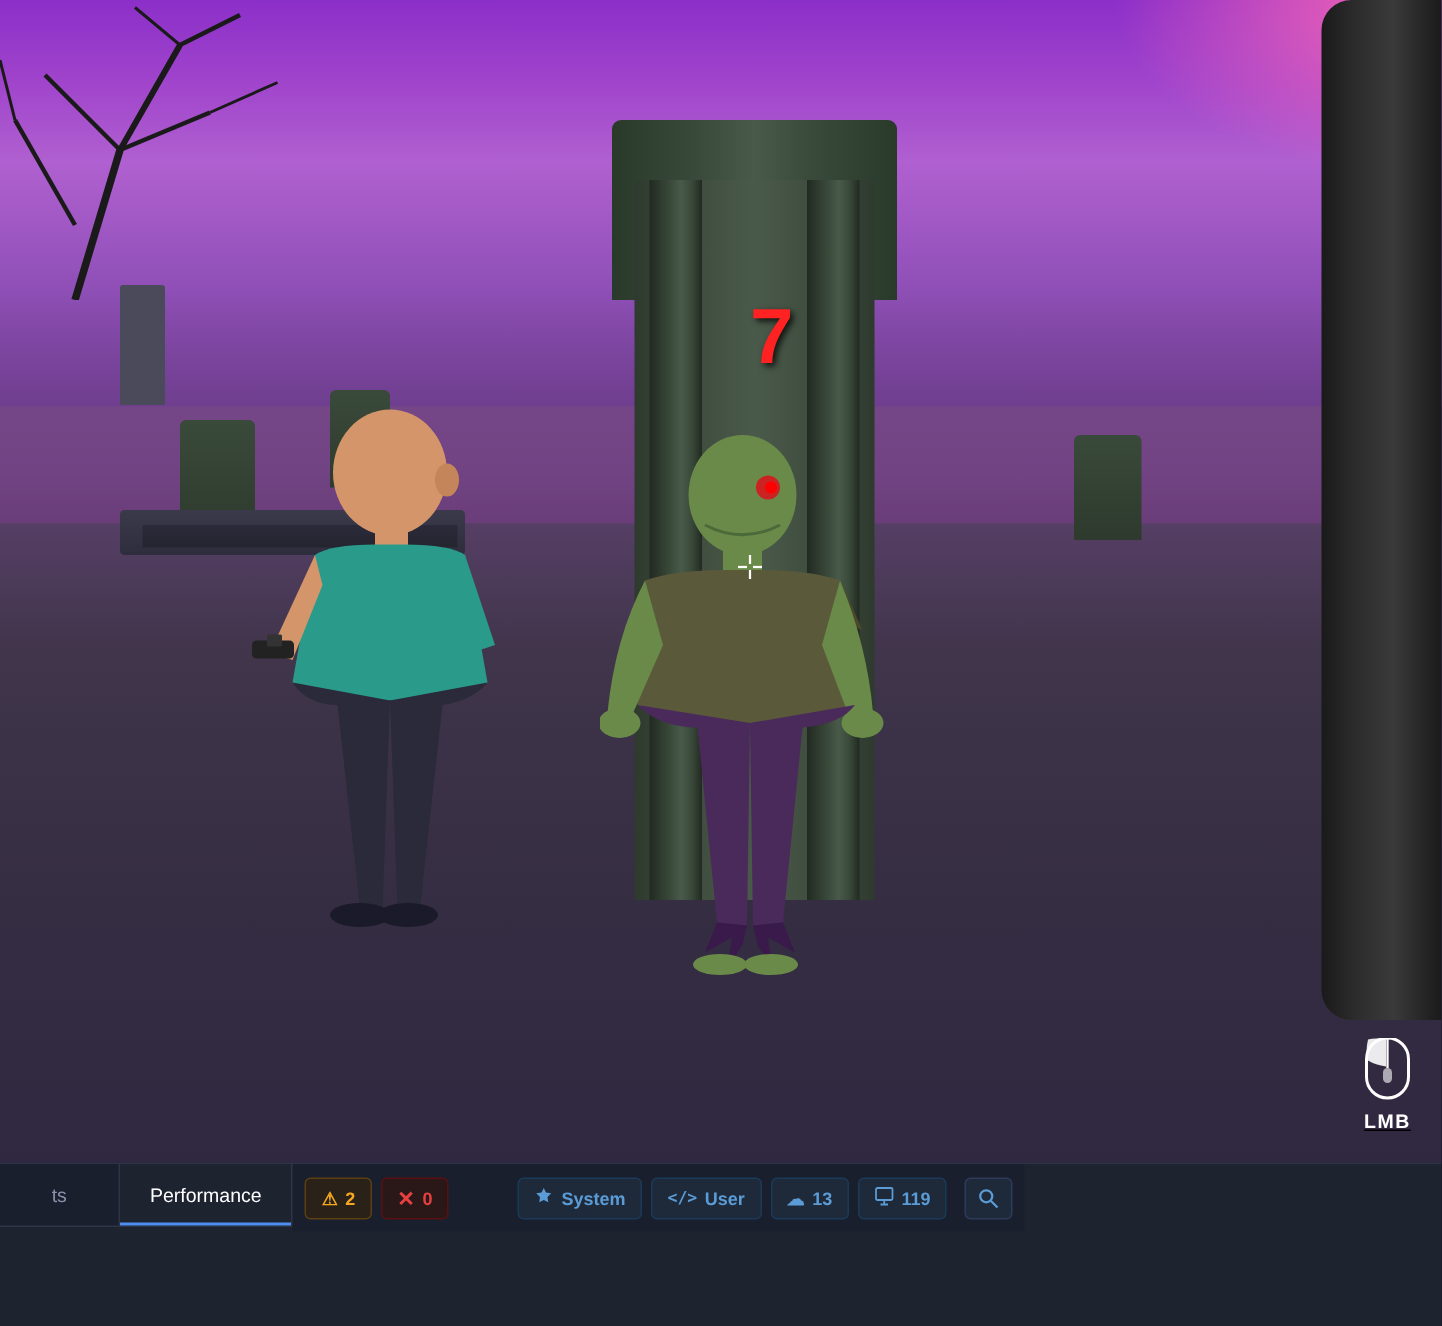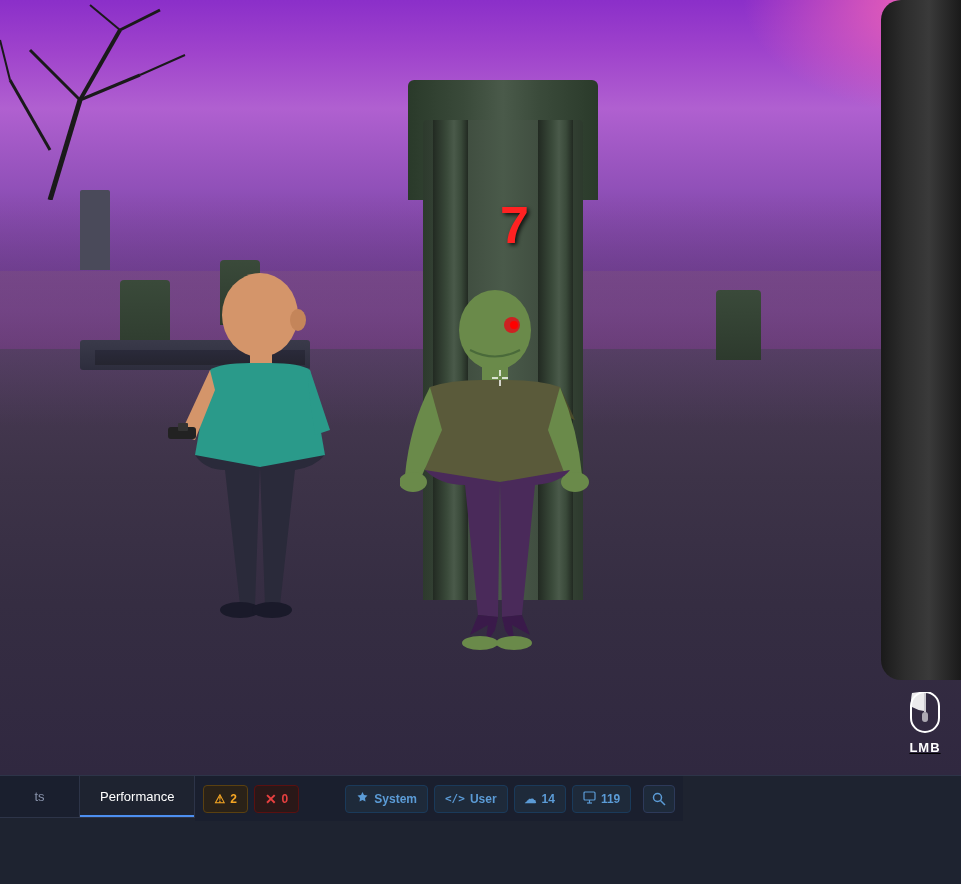--- a/index.html
+++ b/index.html
@@ -514,21 +514,21 @@
       <span>System</span>
     </div>
 
     <div class="status-badge badge-user">
       <span class="badge-icon" style="font-family:monospace;font-size:11px;">&lt;/&gt;</span>
       <span>User</span>
     </div>
 
     <div class="status-badge badge-cloud">
       <span class="badge-icon">☁</span>
-      <span>14</span>
+      <span>13</span>
     </div>
 
     <div class="status-badge badge-monitor">
       <span class="badge-icon">
         <svg width="13" height="13" viewBox="0 0 13 13">
             <rect x="1" y="1" width="11" height="8" rx="1" fill="none" stroke="#5b9bd6" stroke-width="1.2"></rect>
             <line x1="4" y1="12" x2="9" y2="12" stroke="#5b9bd6" stroke-width="1.2"></line>
             <line x1="6.5" y1="9" x2="6.5" y2="12" stroke="#5b9bd6" stroke-width="1.2"></line>
           </svg>
       </span>

